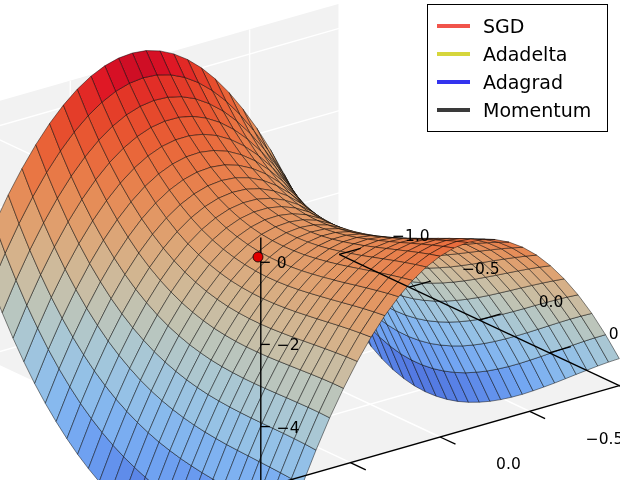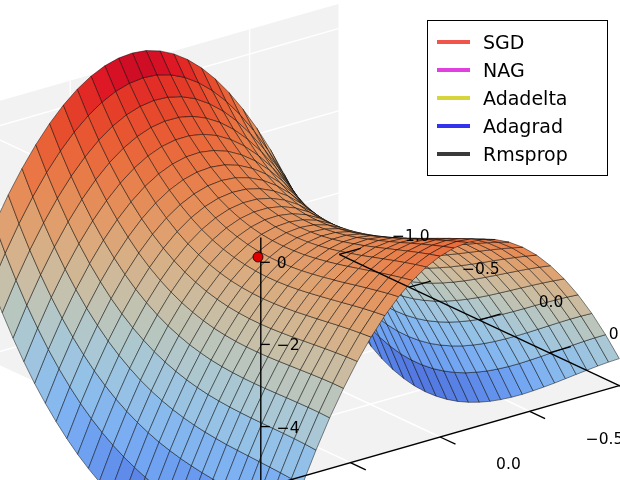--- a/index.html
+++ b/index.html
@@ -28,21 +28,21 @@
   }
   .tick-label {
     font-family: "DejaVu Sans", sans-serif;
     font-size: 15.5px;
     fill: #000000;
   }
   
   #legend {
     position: absolute;
     left: 427px;
-    top: 20px;
+    top: 4px;
     width: 181px;
     box-sizing: border-box;
     background: #ffffff;
     border: 1.6px solid #000000;
     padding: 7px 9px 7px 9px;
     z-index: 20;
   }
   .legend-row {
     display: flex;
     align-items: center;
@@ -819,30 +819,26 @@
         <circle cx="258" cy="257" r="5" fill="#e00000" stroke="#000000" stroke-width="0.8"></circle>
       </g>
   </svg>
 
   <div id="legend">
     <div class="legend-row">
       <span class="legend-swatch" style="background: rgb(241, 84, 75);"></span>
       <span class="legend-text">SGD</span>
     </div>
     <div class="legend-row">
-      <span class="legend-swatch" style="background: rgb(224, 64, 224);"></span>
-      <span class="legend-text">NAG</span>
-    </div>
-    <div class="legend-row">
       <span class="legend-swatch" style="background: rgb(214, 214, 60);"></span>
       <span class="legend-text">Adadelta</span>
     </div>
     <div class="legend-row">
       <span class="legend-swatch" style="background: rgb(51, 51, 238);"></span>
       <span class="legend-text">Adagrad</span>
     </div>
     <div class="legend-row">
       <span class="legend-swatch" style="background: rgb(58, 58, 58);"></span>
-      <span class="legend-text">Rmsprop</span>
+      <span class="legend-text">Momentum</span>
     </div>
   </div>
 
 </div>
 
 </body></html>

